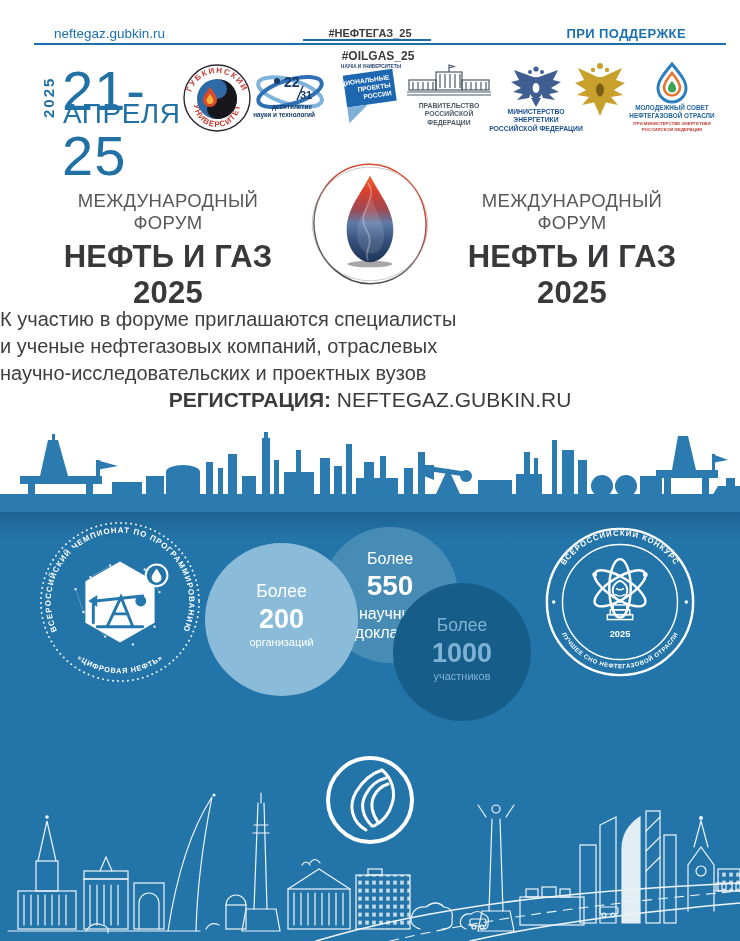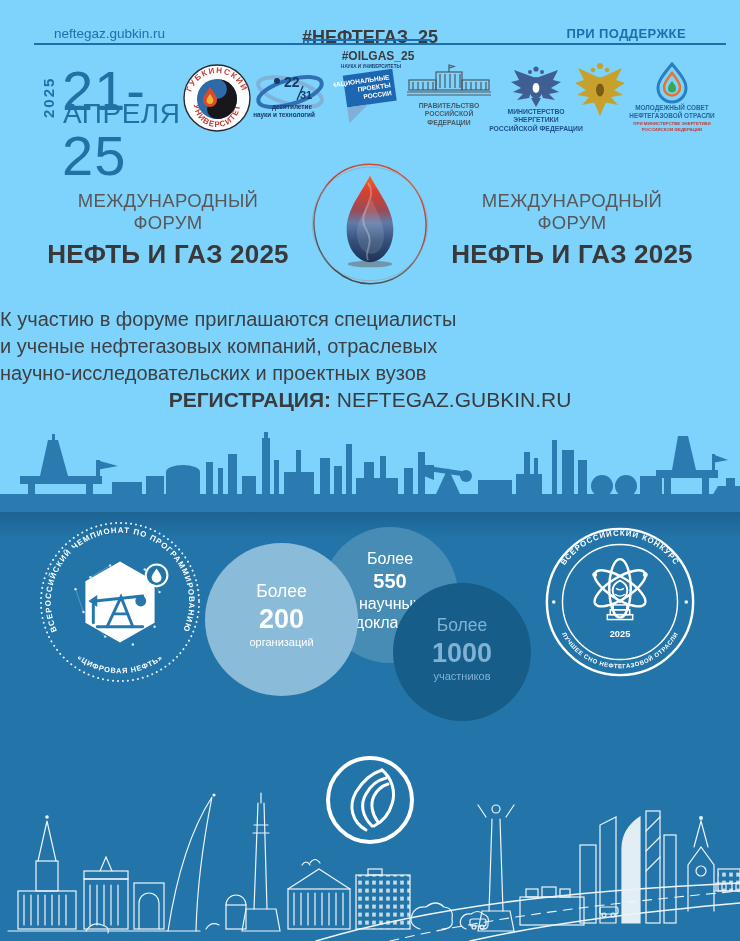--- a/index.html
+++ b/index.html
@@ -1,60 +1,60 @@
 <!DOCTYPE html>
 <html><head>
 <meta charset="utf-8">
 <style>
   html,body{margin:0;padding:0;background:#e8e8e8;}
-  .poster{position:relative;width:740px;height:941px;background:#7dd3fc;overflow:hidden;
+  .poster{position:relative;width:740px;height:941px;background:#ffffff;overflow:hidden;
           font-family:"Liberation Sans",sans-serif;margin:0 auto;}
   .abs{position:absolute;}
   
   .site-url{left:54px;top:26px;font-size:13.5px;color:#1c6fae;}
-  .hashtag-ru{left:0;top:27px;width:740px;text-align:center;font-size:18px;font-weight:bold;color:#3b3b3d;}
+  .hashtag-ru{left:0;top:27px;width:740px;text-align:center;font-size:11px;font-weight:bold;color:#3b3b3d;}
   .support{right:54px;top:26px;font-size:13px;font-weight:bold;color:#1c6fae;letter-spacing:.4px;}
   .rule-main{left:34px;top:43px;width:692px;height:2px;background:#1c6fae;}
   .rule-hash{left:303px;top:39px;width:128px;height:2px;background:#1c6fae;}
   .hashtag-en{left:0;top:49px;width:740px;text-align:center;font-size:12px;font-weight:bold;color:#3b3b3d;padding-left:8px;}
   
   .date-block{left:40px;top:62px;width:140px;height:70px;color:#2271a5;}
   .date-year{position:absolute;left:0;top:5px;writing-mode:vertical-rl;transform:rotate(180deg);
              font-size:15px;font-weight:bold;letter-spacing:2px;height:60px;text-align:center;}
   .date-days{position:absolute;left:22px;top:-4px;font-size:56px;font-weight:500;letter-spacing:1px;}
   .date-month{position:absolute;left:23px;top:36px;font-size:28px;font-weight:400;letter-spacing:.5px;}
   
   .cap{font-weight:bold;text-align:center;line-height:1.25;}
   .cap-gov{left:405px;top:102px;width:88px;font-size:6.8px;color:#4b5a66;}
   .cap-men{left:486px;top:108px;width:100px;font-size:6.8px;color:#1d4f8f;}
   .cap-youth{left:622px;top:104px;width:100px;font-size:6.4px;color:#23679c;}
   .cap-youth-sub{left:622px;top:121px;width:100px;font-size:4.4px;color:#c23a32;font-weight:bold;text-align:center;line-height:1.3;}
   
   .forum-left{left:42px;top:190px;width:252px;text-align:center;}
   .forum-right{left:446px;top:190px;width:252px;text-align:center;}
   .forum-l1{font-size:18.5px;color:#58585a;letter-spacing:.3px;}
-  .forum-l2{font-size:26px;font-weight:bold;color:#39393b;margin-top:5px;letter-spacing:.2px;}
+  .forum-l2{font-size:31px;font-weight:bold;color:#39393b;margin-top:5px;letter-spacing:.2px;}
   
   .invitation{left:0;top:306px;width:740px;text-align:left;font-size:20px;color:#3f3f41;line-height:27px;}
   .registration{left:0;top:388px;width:740px;text-align:center;font-size:21px;color:#3b3b3d;}
   .registration b{font-weight:bold;}
   
   .blue-section{left:0;top:506px;width:740px;height:435px;background:#2375a9;}
   .reflection{left:0;top:506px;width:740px;height:34px;
               background:linear-gradient(180deg,rgba(10,48,82,.30),rgba(10,48,82,0));}
   .stat{border-radius:50%;text-align:center;color:#fff;line-height:1.2;}
   .stat-1{left:205px;top:543px;width:153px;height:153px;background:#8abbd8;z-index:3;padding-top:0;}
   .stat-2{left:322px;top:527px;width:136px;height:136px;background:#478cb5;z-index:2;}
   .stat-3{left:393px;top:583px;width:138px;height:138px;background:#175d89;z-index:4;color:#7fb2d5;}
   .stat-inner{position:absolute;left:0;right:0;}
   .stat-prefix{font-size:17.5px;}
   .stat-value{font-size:27px;font-weight:bold;margin:1px 0;}
   .stat-label{font-size:11px;}
   .stat-2 .stat-prefix,.stat-2 .stat-label{font-size:16px;}
-  .stat-2 .stat-value{font-size:20px;}
+  .stat-2 .stat-value{font-size:28px;}
   .stat-2 .stat-label{padding:0 18px;}
   .emblem-left{left:36px;top:518px;z-index:2;}
   .emblem-right{left:542px;top:524px;z-index:2;}
   .flame-badge{left:322px;top:752px;z-index:2;}
   .industry{left:0;top:432px;z-index:1;}
   .city{left:0;top:791px;z-index:3;}
   svg text{font-family:"Liberation Sans",sans-serif;}
 </style>
 </head>
 <body>

